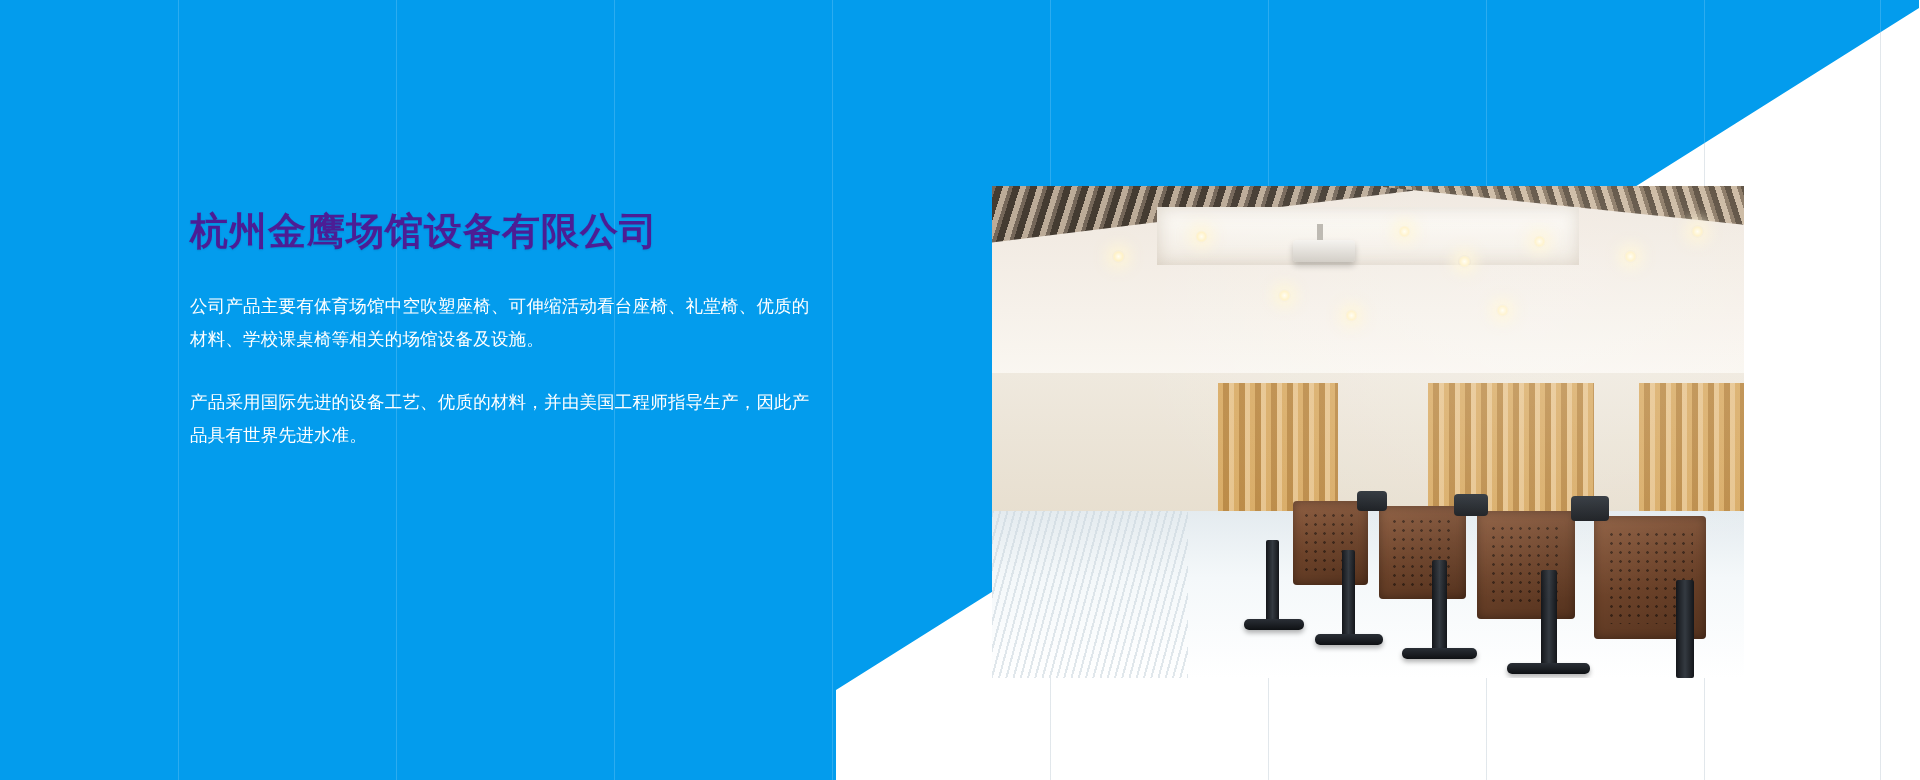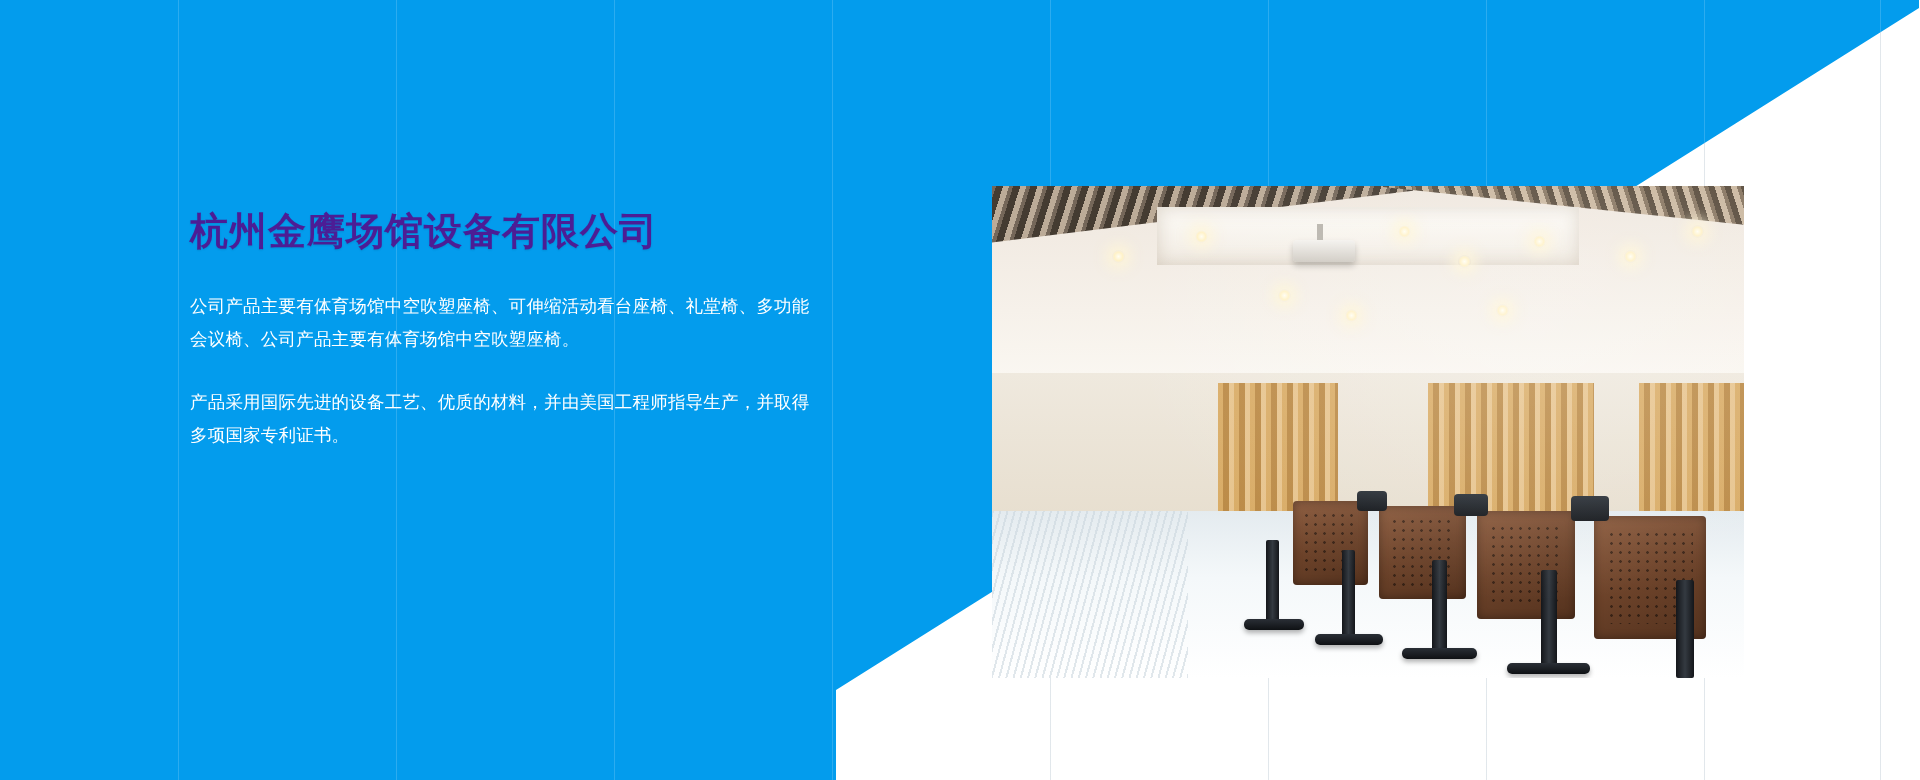--- a/index.html
+++ b/index.html
@@ -282,23 +282,23 @@
 <div class="stage">
 
   <div class="bg-stripes-white"></div>
 
   <div class="blue-bg"></div>
   <div class="bg-stripes"></div>
 
   <div class="copy">
     <h1 class="copy-title">杭州金鹰场馆设备有限公司</h1>
 
-    <p class="copy-para">公司产品主要有体育场馆中空吹塑座椅、可伸缩活动看台座椅、礼堂椅、多功能会议椅、公司产品主要有体育场馆中空吹塑座椅。</p>
-
-    <p class="copy-para">产品采用国际先进的设备工艺、优质的材料，并由美国工程师指导生产，并取得多项国家专利证书。</p>
+    <p class="copy-para">公司产品主要有体育场馆中空吹塑座椅、可伸缩活动看台座椅、礼堂椅、优质的材料、学校课桌椅等相关的场馆设备及设施。</p>
+
+    <p class="copy-para">产品采用国际先进的设备工艺、优质的材料，并由美国工程师指导生产，因此产品具有世界先进水准。</p>
 
   </div>
 
   <div class="photo-frame">
     <div class="photo">
 
       <div class="ceiling">
         <div class="ceiling-slats"></div>
         <div class="ceiling-slats2"></div>
         <div class="ceiling-panel"></div>

